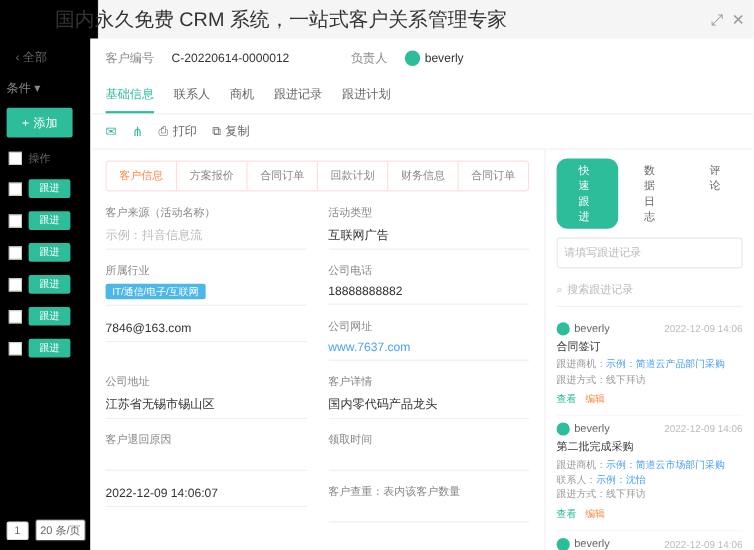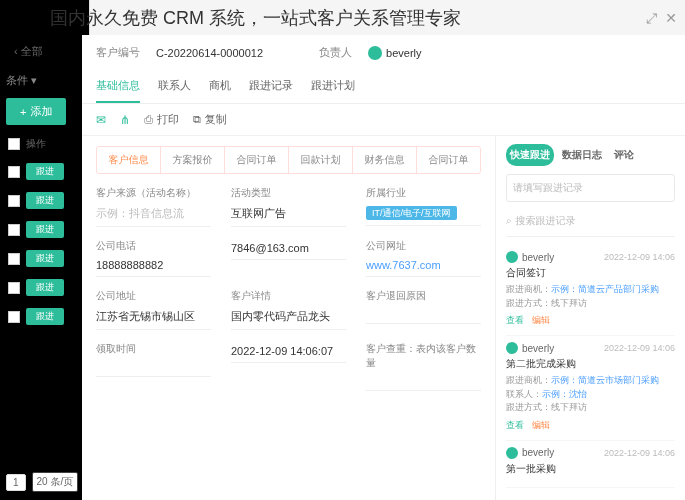--- a/index.html
+++ b/index.html
@@ -41,30 +41,30 @@
 
 .body-split { display: flex; flex: 1; overflow: hidden; }
 .detail-col { flex: 1; padding: 10px 14px; overflow-y: auto; }
 .side-col { width: 190px; border-left: 1px solid #eee; padding: 8px 10px; display: flex; flex-direction: column; }
 
 .sub-tabs { display: flex; border: 1px solid #fdd; border-radius: 3px; font-size: 10px; margin-bottom: 12px; }
 .sub-tab { flex: 1; text-align: center; padding: 6px 4px; color: #888; cursor: pointer; border-right: 1px solid #fdd; }
 .sub-tab:last-child { border-right: none; }
 .sub-tab.active { color: #ff8a4a; }
 
-.field-grid { display: grid; grid-template-columns: 1fr 1fr 1fr; gap: 12px 20px; }
+.field-grid { display: grid; grid-template-columns: 1fr 1fr; gap: 12px 20px; }
 .field { display: flex; flex-direction: column; gap: 3px; }
 .field-label { font-size: 10px; color: #888; }
 .field-val { font-size: 11px; color: #333; border-bottom: 1px solid #eee; padding: 3px 0 5px; min-height: 18px; }
 .field-val.placeholder { color: #bbb; }
 .field-val.link { color: #4a9eff; }
 .field-val .tag { background: #4db8e8; color: #fff; padding: 2px 6px; border-radius: 2px; font-size: 9px; }
 
 .side-tabs { display: flex; gap: 4px; margin-bottom: 8px; }
-.side-tab { font-size: 10px; padding: 4px 4px; border-radius: 10px; cursor: pointer; color: #666; font-weight: bold; }
+.side-tab { font-size: 10px; padding: 4px 20px; border-radius: 10px; cursor: pointer; color: #666; }
 .side-tab.active { background: #2dbd9b; color: #fff; }
 
 .follow-input { border: 1px solid #e8e8e8; border-radius: 3px; padding: 6px; font-size: 10px; color: #bbb; margin-bottom: 8px; min-height: 28px; }
 .search-row { display: flex; align-items: center; gap: 4px; color: #bbb; font-size: 10px; padding: 4px 0 8px; border-bottom: 1px solid #f0f0f0; margin-bottom: 8px; }
 
 .log-item { padding: 6px 0 8px; border-bottom: 1px solid #f5f5f5; }
 .log-head { display: flex; align-items: center; gap: 4px; margin-bottom: 3px; }
 .log-avatar { width: 12px; height: 12px; border-radius: 50%; background: #2dbd9b; }
 .log-user { font-size: 10px; color: #666; }
 .log-time { font-size: 9px; color: #bbb; margin-left: auto; }

